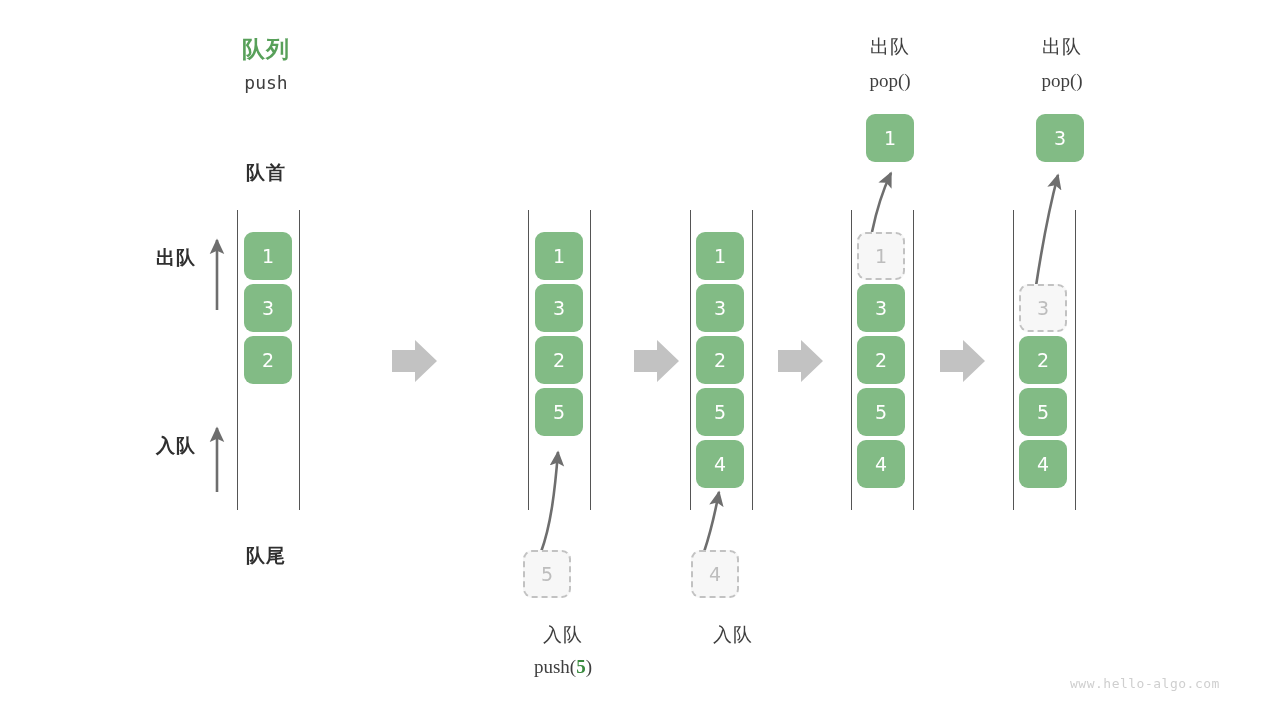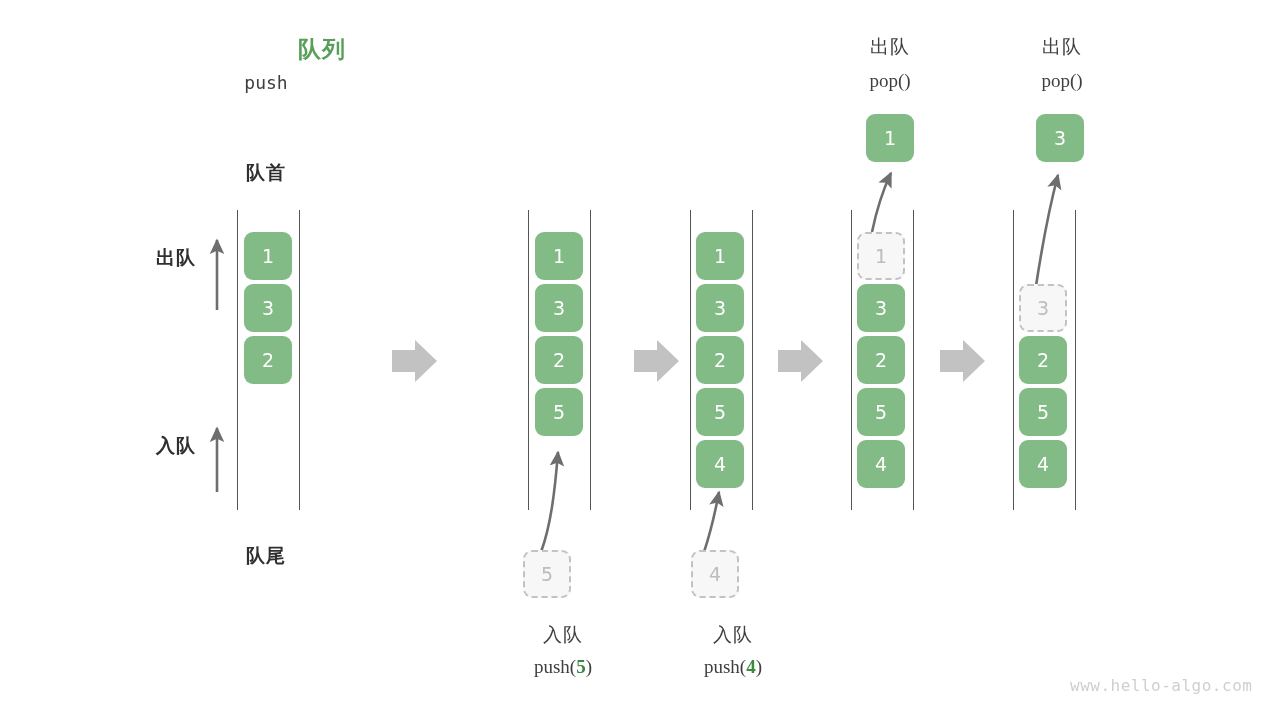--- a/index.html
+++ b/index.html
@@ -25,21 +25,21 @@
 
   
   .abs { position: absolute; }
 
   
   .title-cn {
     font-size: 23px;
     font-weight: bold;
     color: #58a05a;
     letter-spacing: 1px;
-    text-align: right;
+    text-align: center;
     white-space: nowrap;
   }
   .title-en {
     font-family: "DejaVu Sans Mono", "Liberation Mono", monospace;
     font-size: 18px;
     color: #3f3f3f;
     text-align: center;
     white-space: nowrap;
   }
   .label-cn-bold {
@@ -61,21 +61,21 @@
     font-family: Liberation Serif, serif;
     font-size: 19px;
     color: #3f3f3f;
     text-align: center;
     white-space: nowrap;
   }
   .op-code .num { color: #3a8a3f; font-weight: bold; }
 
   .watermark {
     font-family: "DejaVu Sans Mono", "Liberation Mono", monospace;
-    font-size: 16px;
+    font-size: 13px;
     color: #cfcfcf;
     letter-spacing: 0.5px;
     white-space: nowrap;
   }
 
   
   .rail {
     position: absolute;
     width: 1px;
     background: #555555;
@@ -194,21 +194,20 @@
 
   <div class="cell" style="left:696px; top:232px;">1</div>
   <div class="cell" style="left:696px; top:284px;">3</div>
   <div class="cell" style="left:696px; top:336px;">2</div>
   <div class="cell" style="left:696px; top:388px;">5</div>
   <div class="cell" style="left:696px; top:440px;">4</div>
 
   <div class="cell ghost" style="left:691px; top:550px;">4</div>
 
   <div class="abs op-cn" style="left:648px; top:622px; width:170px;">入队</div>
-  <div class="abs op-code" style="left:648px; top:656px; width:170px;"><span>push(</span><span class="num">4</span><span>)</span></div>
 
   <div class="abs op-cn" style="left:810px; top:34px; width:160px;">出队</div>
   <div class="abs op-code" style="left:810px; top:70px; width:160px;">pop()</div>
 
   <div class="cell" style="left:866px; top:114px;">1</div>
 
   <div class="rail" style="left:851px; top:210px; height:300px;"></div>
   <div class="rail" style="left:913px; top:210px; height:300px;"></div>
 
   <div class="cell ghost" style="left:857px; top:232px;">1</div>

